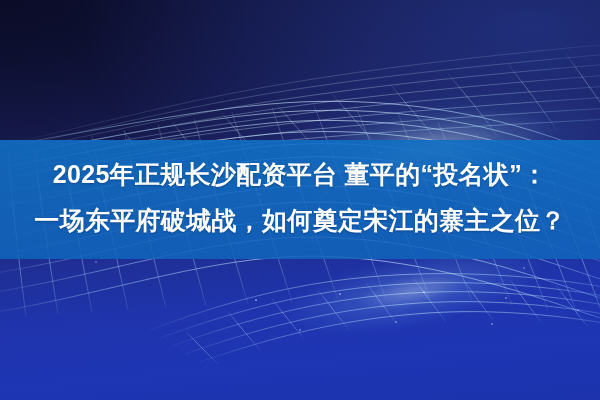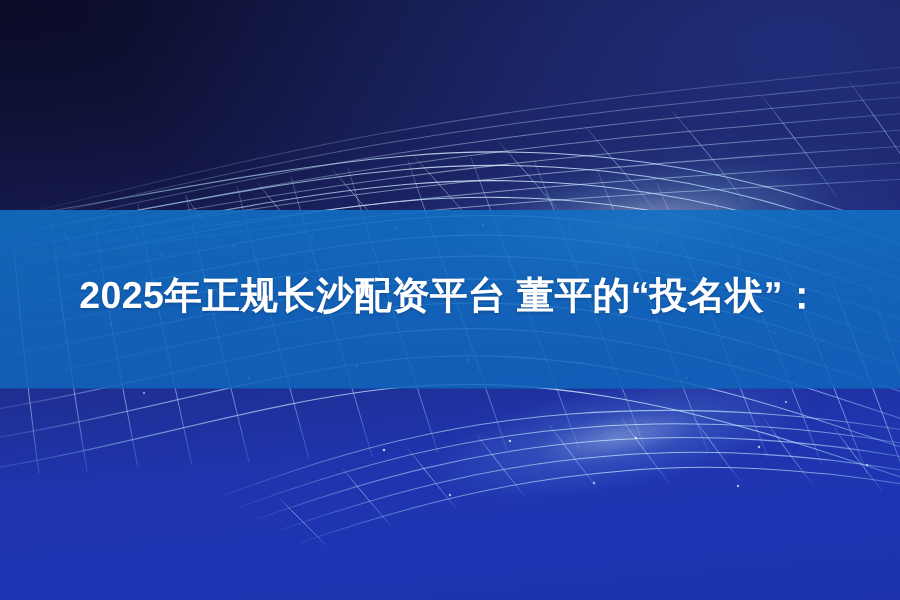--- a/index.html
+++ b/index.html
@@ -278,15 +278,16 @@
     </svg>
   </div>
 
   <div class="fold-glow"></div>
   <div class="fold-glow2"></div>
 
   <div class="text-band"></div>
 
   <div class="headline">
     <div class="line l1">2025年正规长沙配资平台 董平的“投名状”：</div>
+    <div class="line l2">一场东平府破城战，如何奠定宋江的寨主之位？</div>
   </div>
 
 </div>
 
 </body></html>

